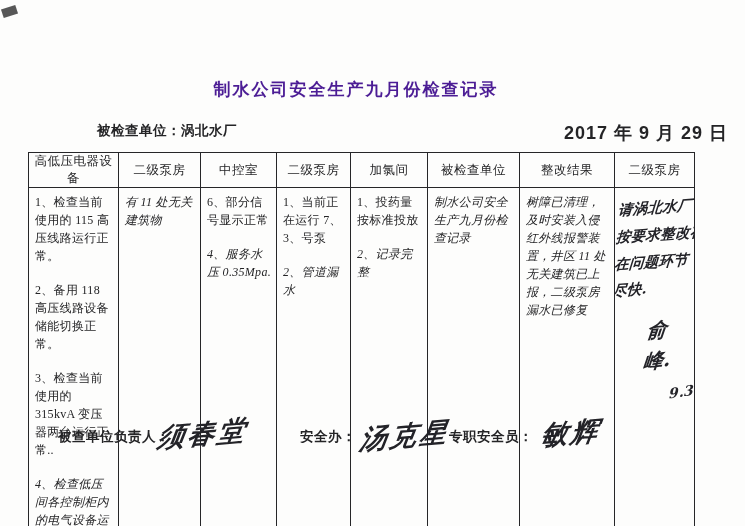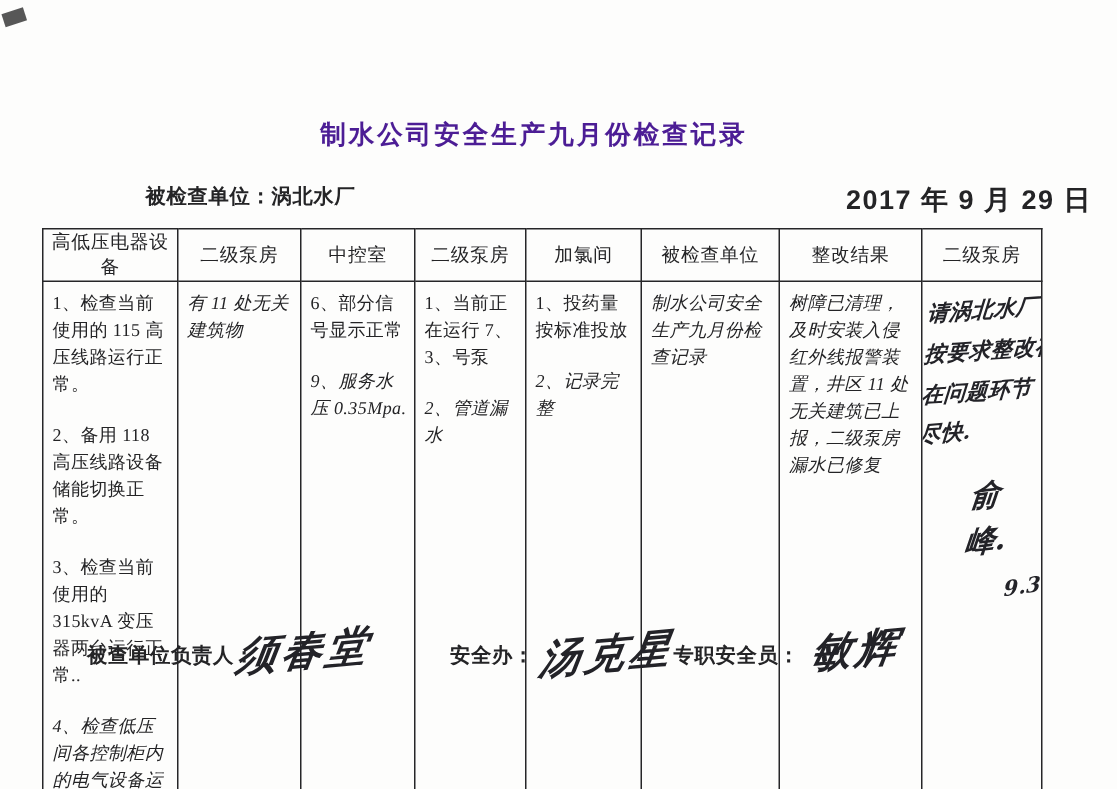--- a/index.html
+++ b/index.html
@@ -166,21 +166,21 @@
           <p class="para">1、检查当前使用的 115 高压线路运行正常。</p>
           <p class="para">2、备用 118 高压线路设备储能切换正常。</p>
           <p class="para">3、检查当前使用的 315kvA 变压器两台运行正常..</p>
           <p class="para">4、检查低压间各控制柜内的电气设备运行正常。</p>
         </td>
         <td>
           <p class="para">有 11 处无关建筑物</p>
         </td>
         <td>
           <p class="para">6、部分信号显示正常</p>
-          <p class="para">9、服务水压 0.35Mpa.</p>
+          <p class="para">4、服务水压 0.35Mpa.</p>
         </td>
         <td>
           <p class="para">1、当前正在运行 7、3、号泵</p>
           <p class="para">2、管道漏水</p>
         </td>
         <td>
           <p class="para">1、投药量按标准投放</p>
           <p class="para">2、记录完整</p>
         </td>
         <td>

